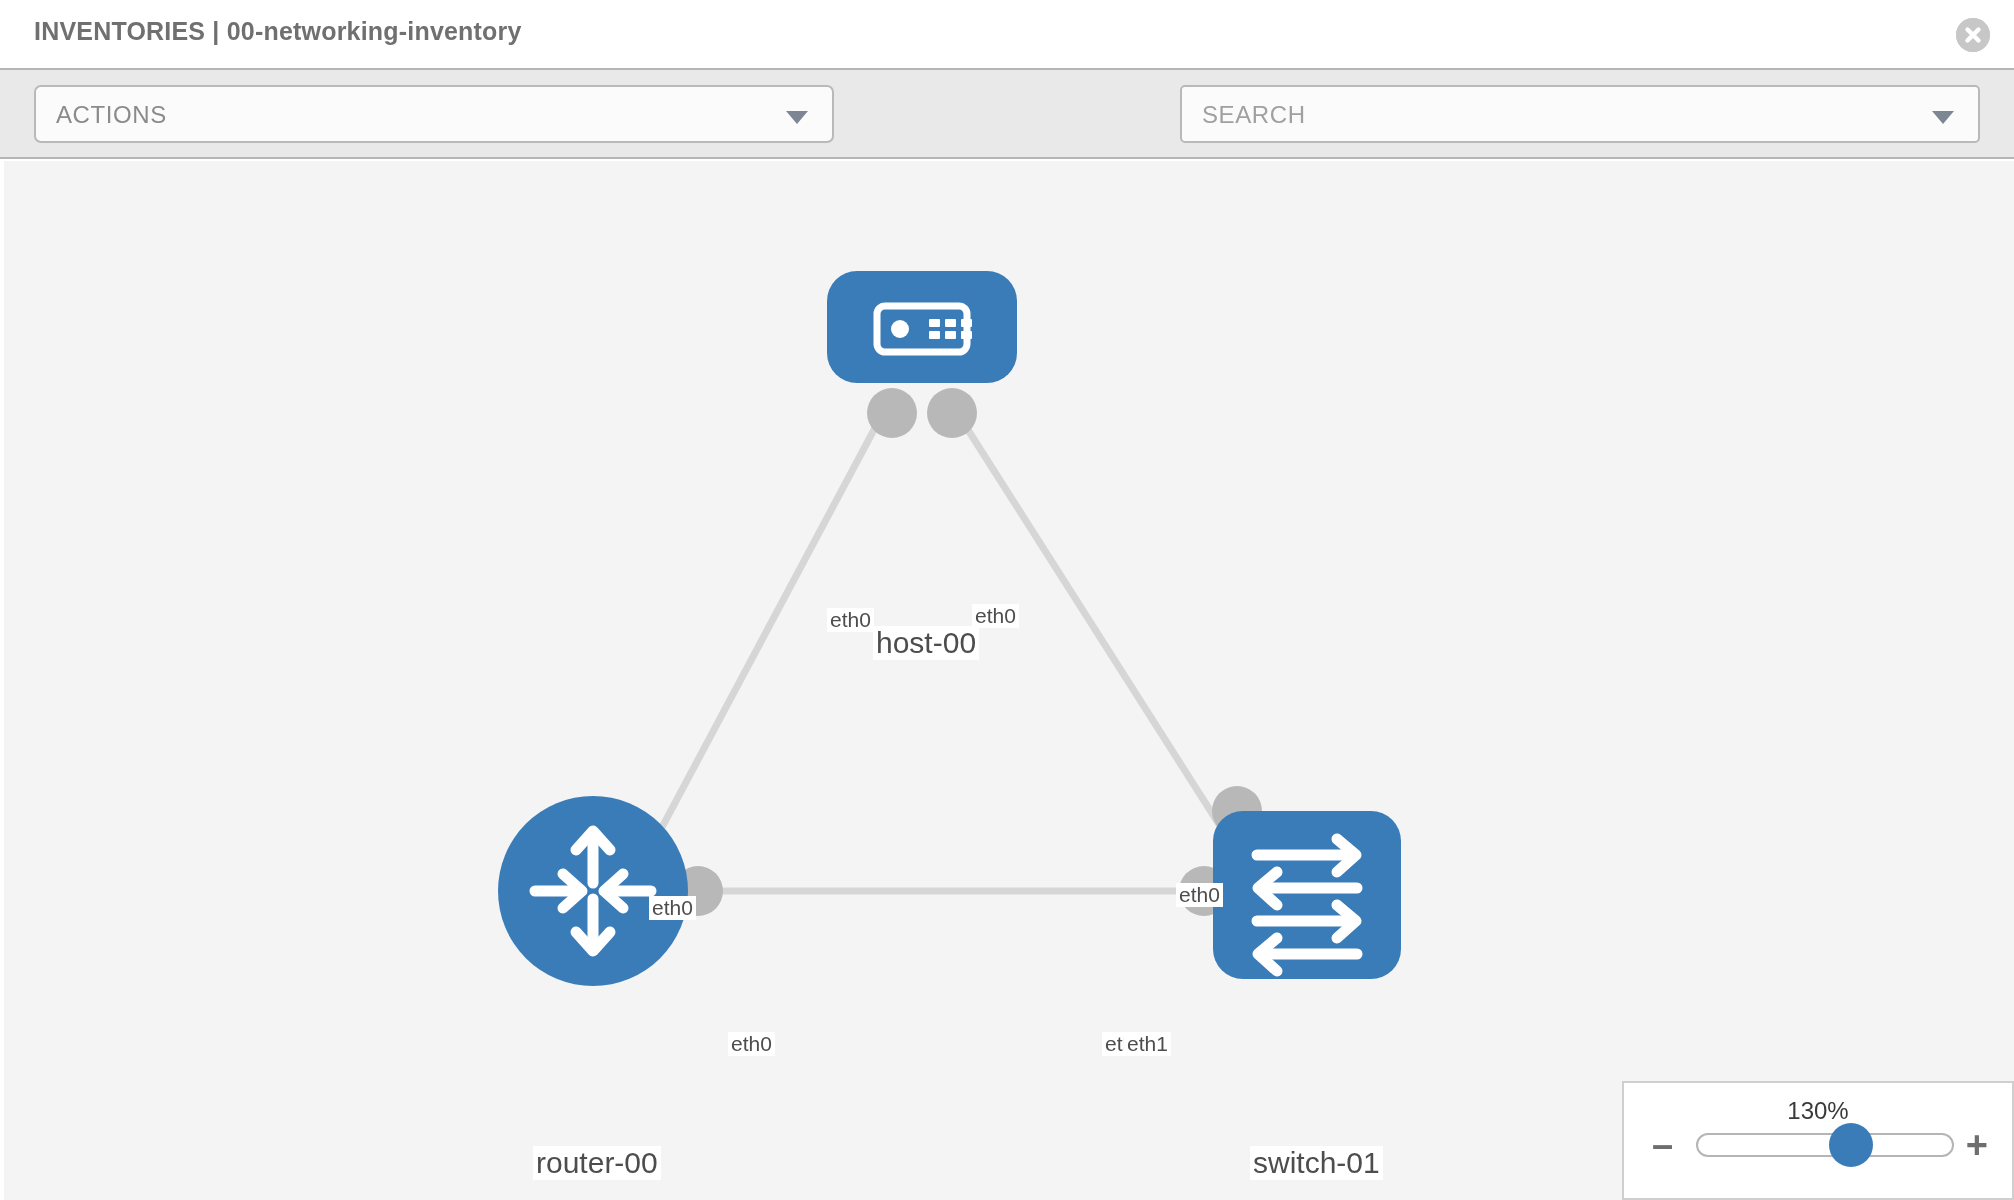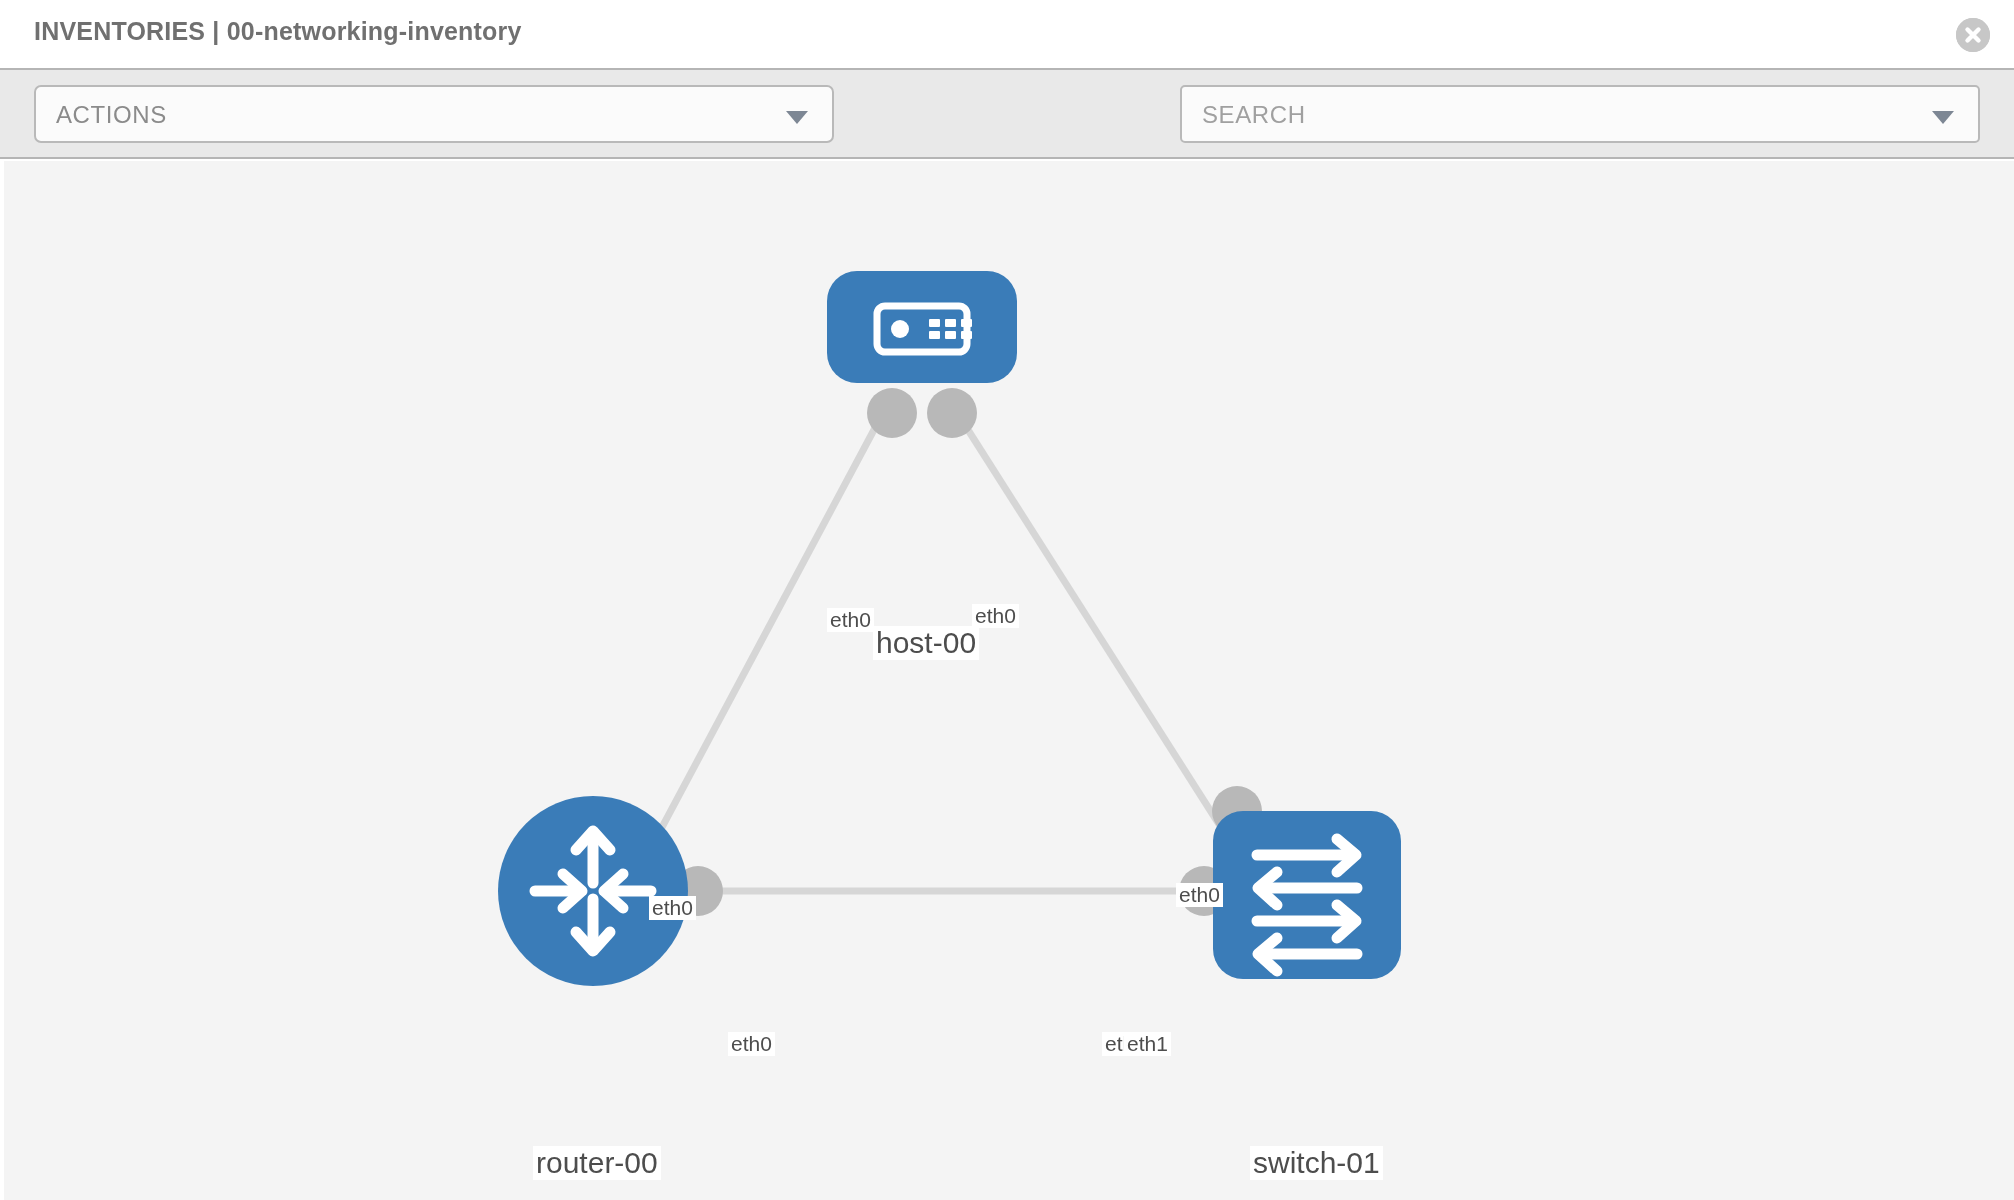--- a/index.html
+++ b/index.html
@@ -347,14 +347,21 @@
     <div class="chip chip-port" style="left:645px; top:735px;">eth0</div>
     <div class="chip chip-port" style="left:724px; top:871px;">eth0</div>
     <div class="chip chip-node" style="left:529px; top:985px;">router-00</div>
 
     <div class="chip chip-port" style="left:1172px; top:722px;">eth0</div>
     <div class="chip chip-port" style="left:1098px; top:871px;">eth0</div>
     <div class="chip chip-port" style="left:1120px; top:871px;">eth1</div>
     <div class="chip chip-node" style="left:1246px; top:985px;">switch-01</div>
   </div>
 
+  <div class="zoom-panel">
+    <div class="zoom-value">130%</div>
+    <div class="zoom-minus">–</div>
+    <div class="zoom-track"></div>
+    <div class="zoom-thumb" style="left: 204.68px;"></div>
+    <div class="zoom-plus">+</div>
+  </div>
 
 </div>
 
 </body></html>

